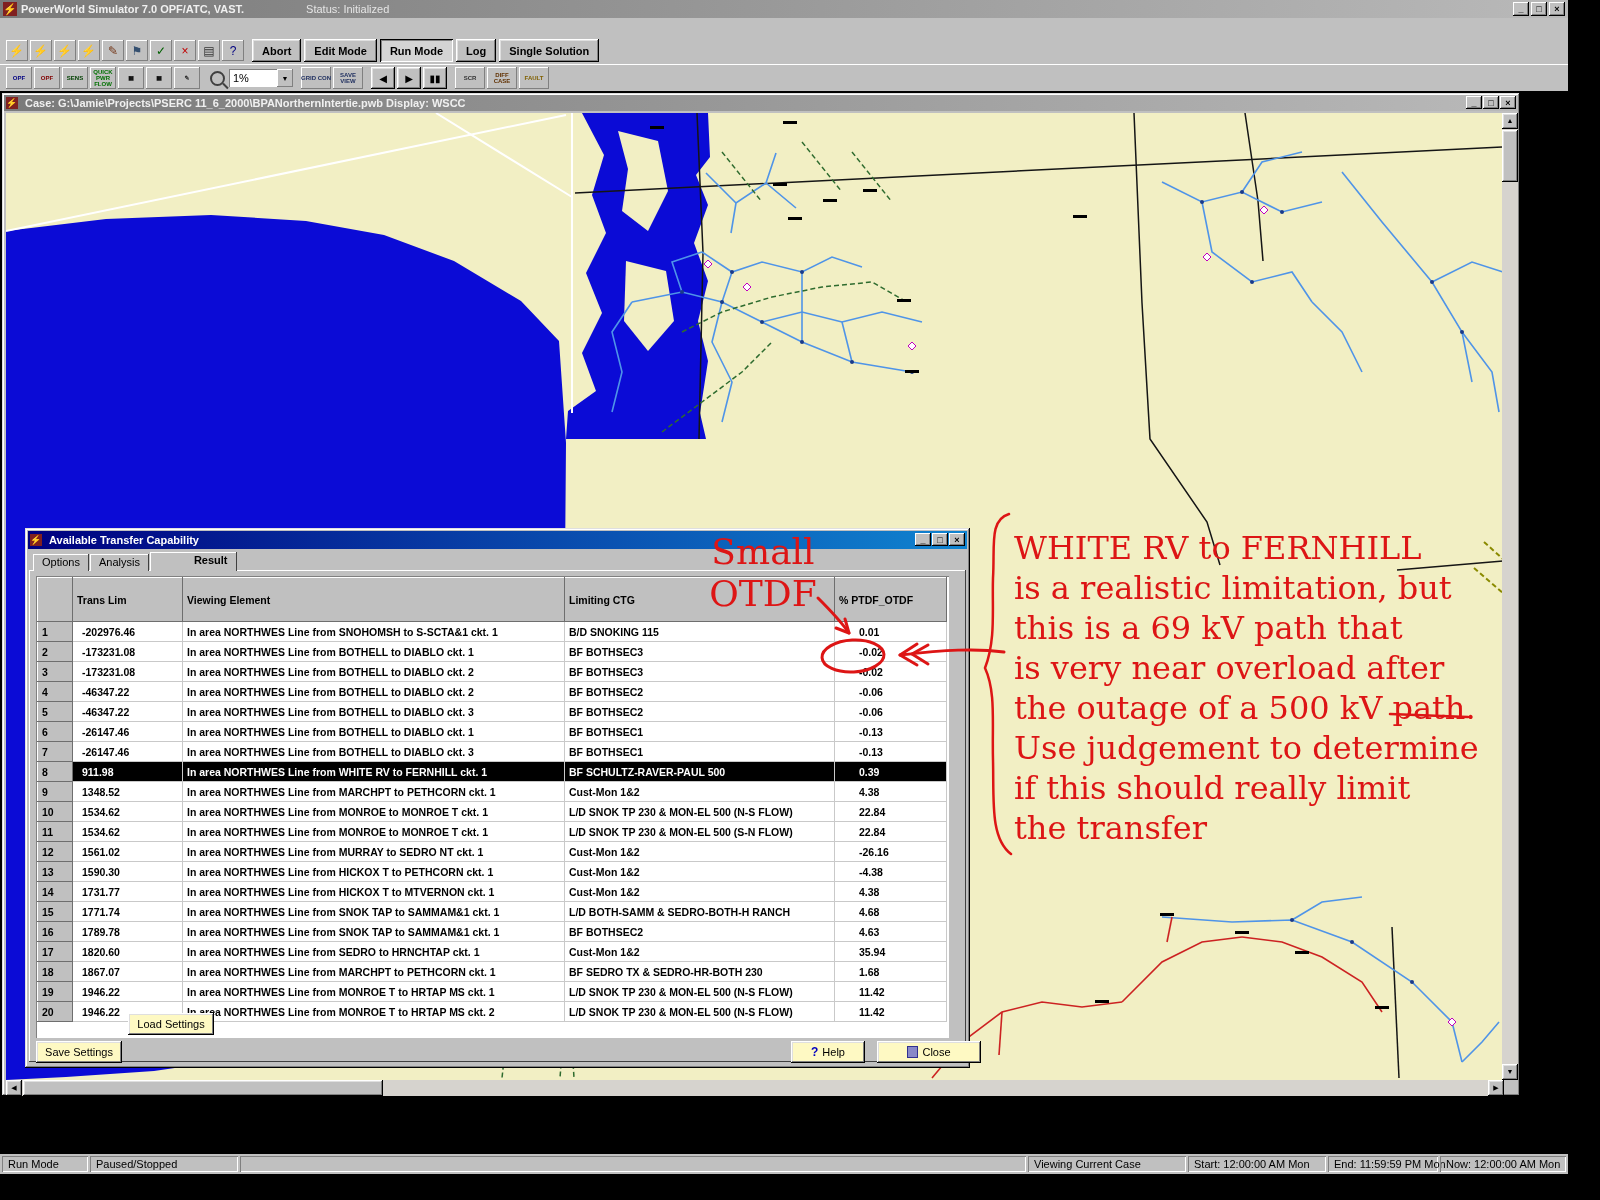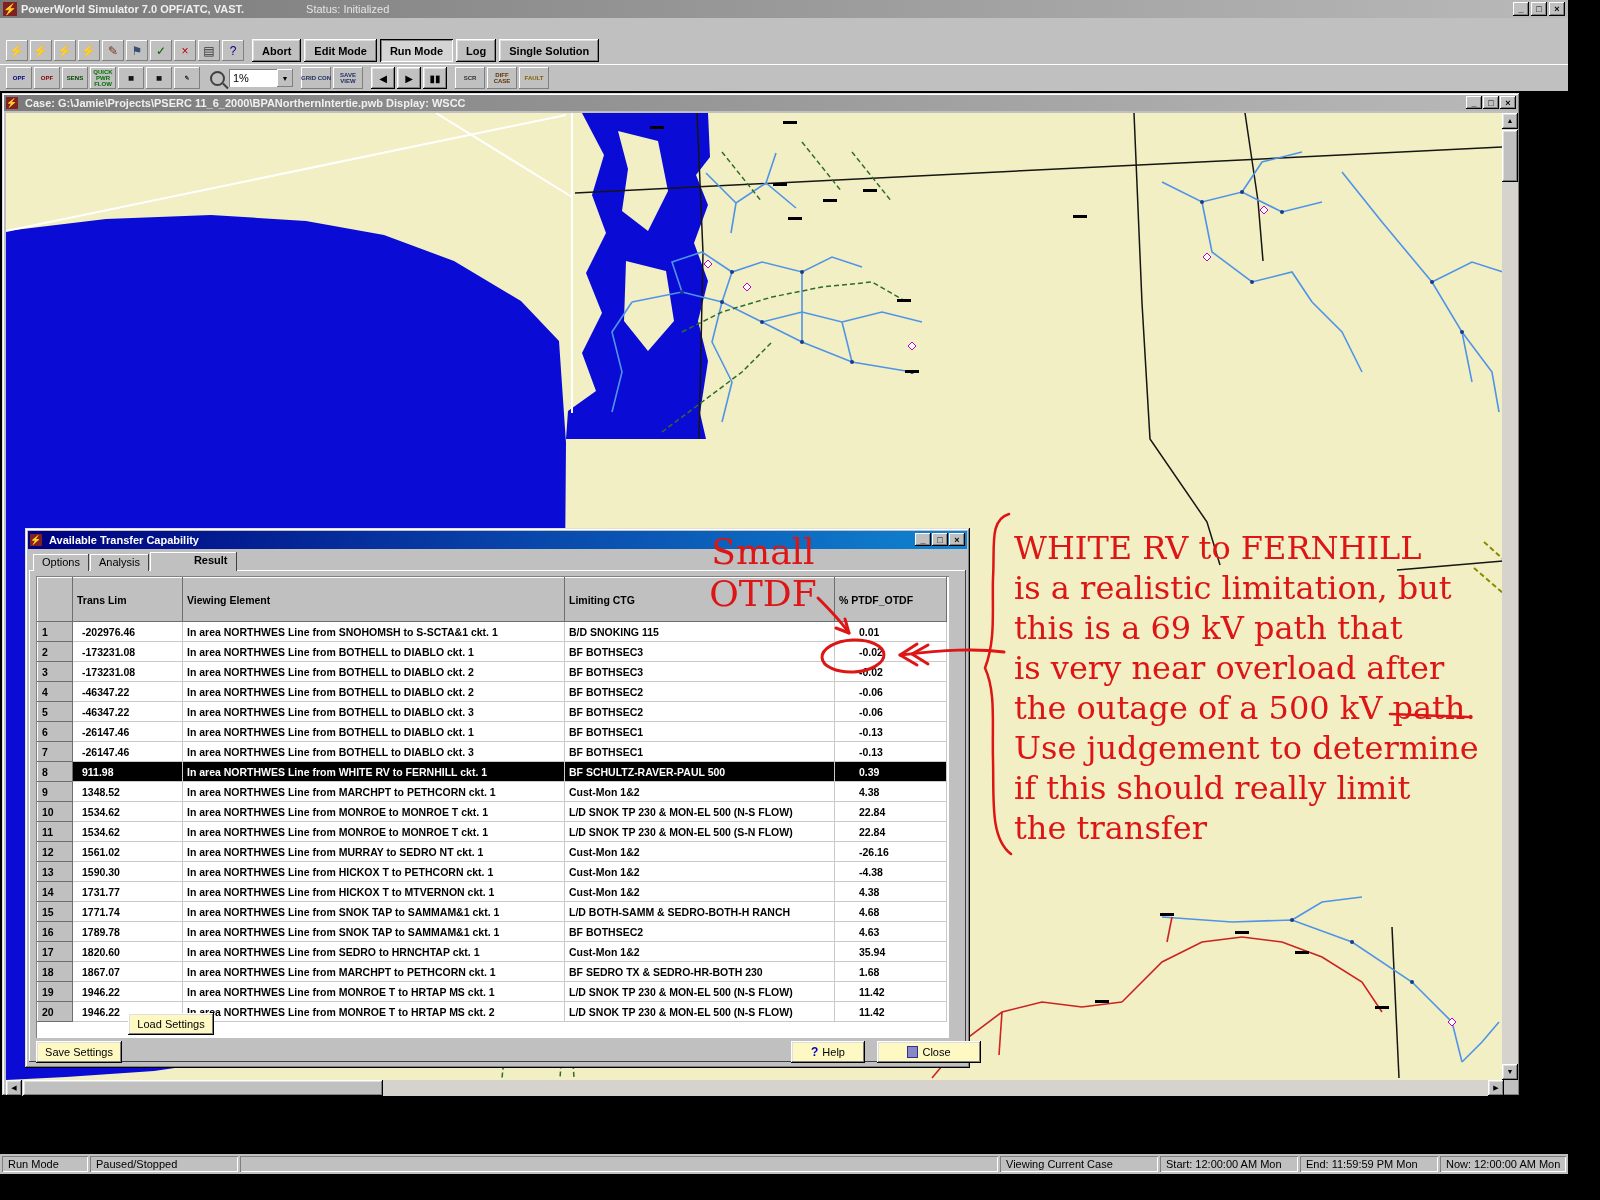--- a/index.html
+++ b/index.html
@@ -528,21 +528,21 @@
       </div>
     </div>
   </div>
 
   <div class="statusbar">
     <span class="sb-panel" style="width:86px">Run Mode</span>
     <span class="sb-panel" style="width:148px">Paused/Stopped</span>
     <span class="sb-panel" style="flex:1"></span>
     <span class="sb-panel" style="width:158px">Viewing Current Case</span>
     <span class="sb-panel" style="width:138px">Start:  12:00:00 AM Mon</span>
-    <span class="sb-panel" style="width:138px">End:  11:59:59 PM Mon</span>
+    <span class="sb-panel" style="width:110px">End:  11:59:59 PM Mon</span>
     <span class="sb-panel" style="width:126px">Now:  12:00:00 AM Mon</span>
   </div>
 </div>
 
 <div class="overlay">
   <svg width="1600" height="1200" viewBox="0 0 1600 1200">
     <g stroke="var(--annotation-red)" fill="none" stroke-linecap="round">
       <ellipse cx="853" cy="656" rx="31" ry="16" stroke-width="3" transform="rotate(-3 853 656)"></ellipse>
       <g stroke-width="3">
         <path d="M818,598 C830,610 840,620 849,633"></path>

